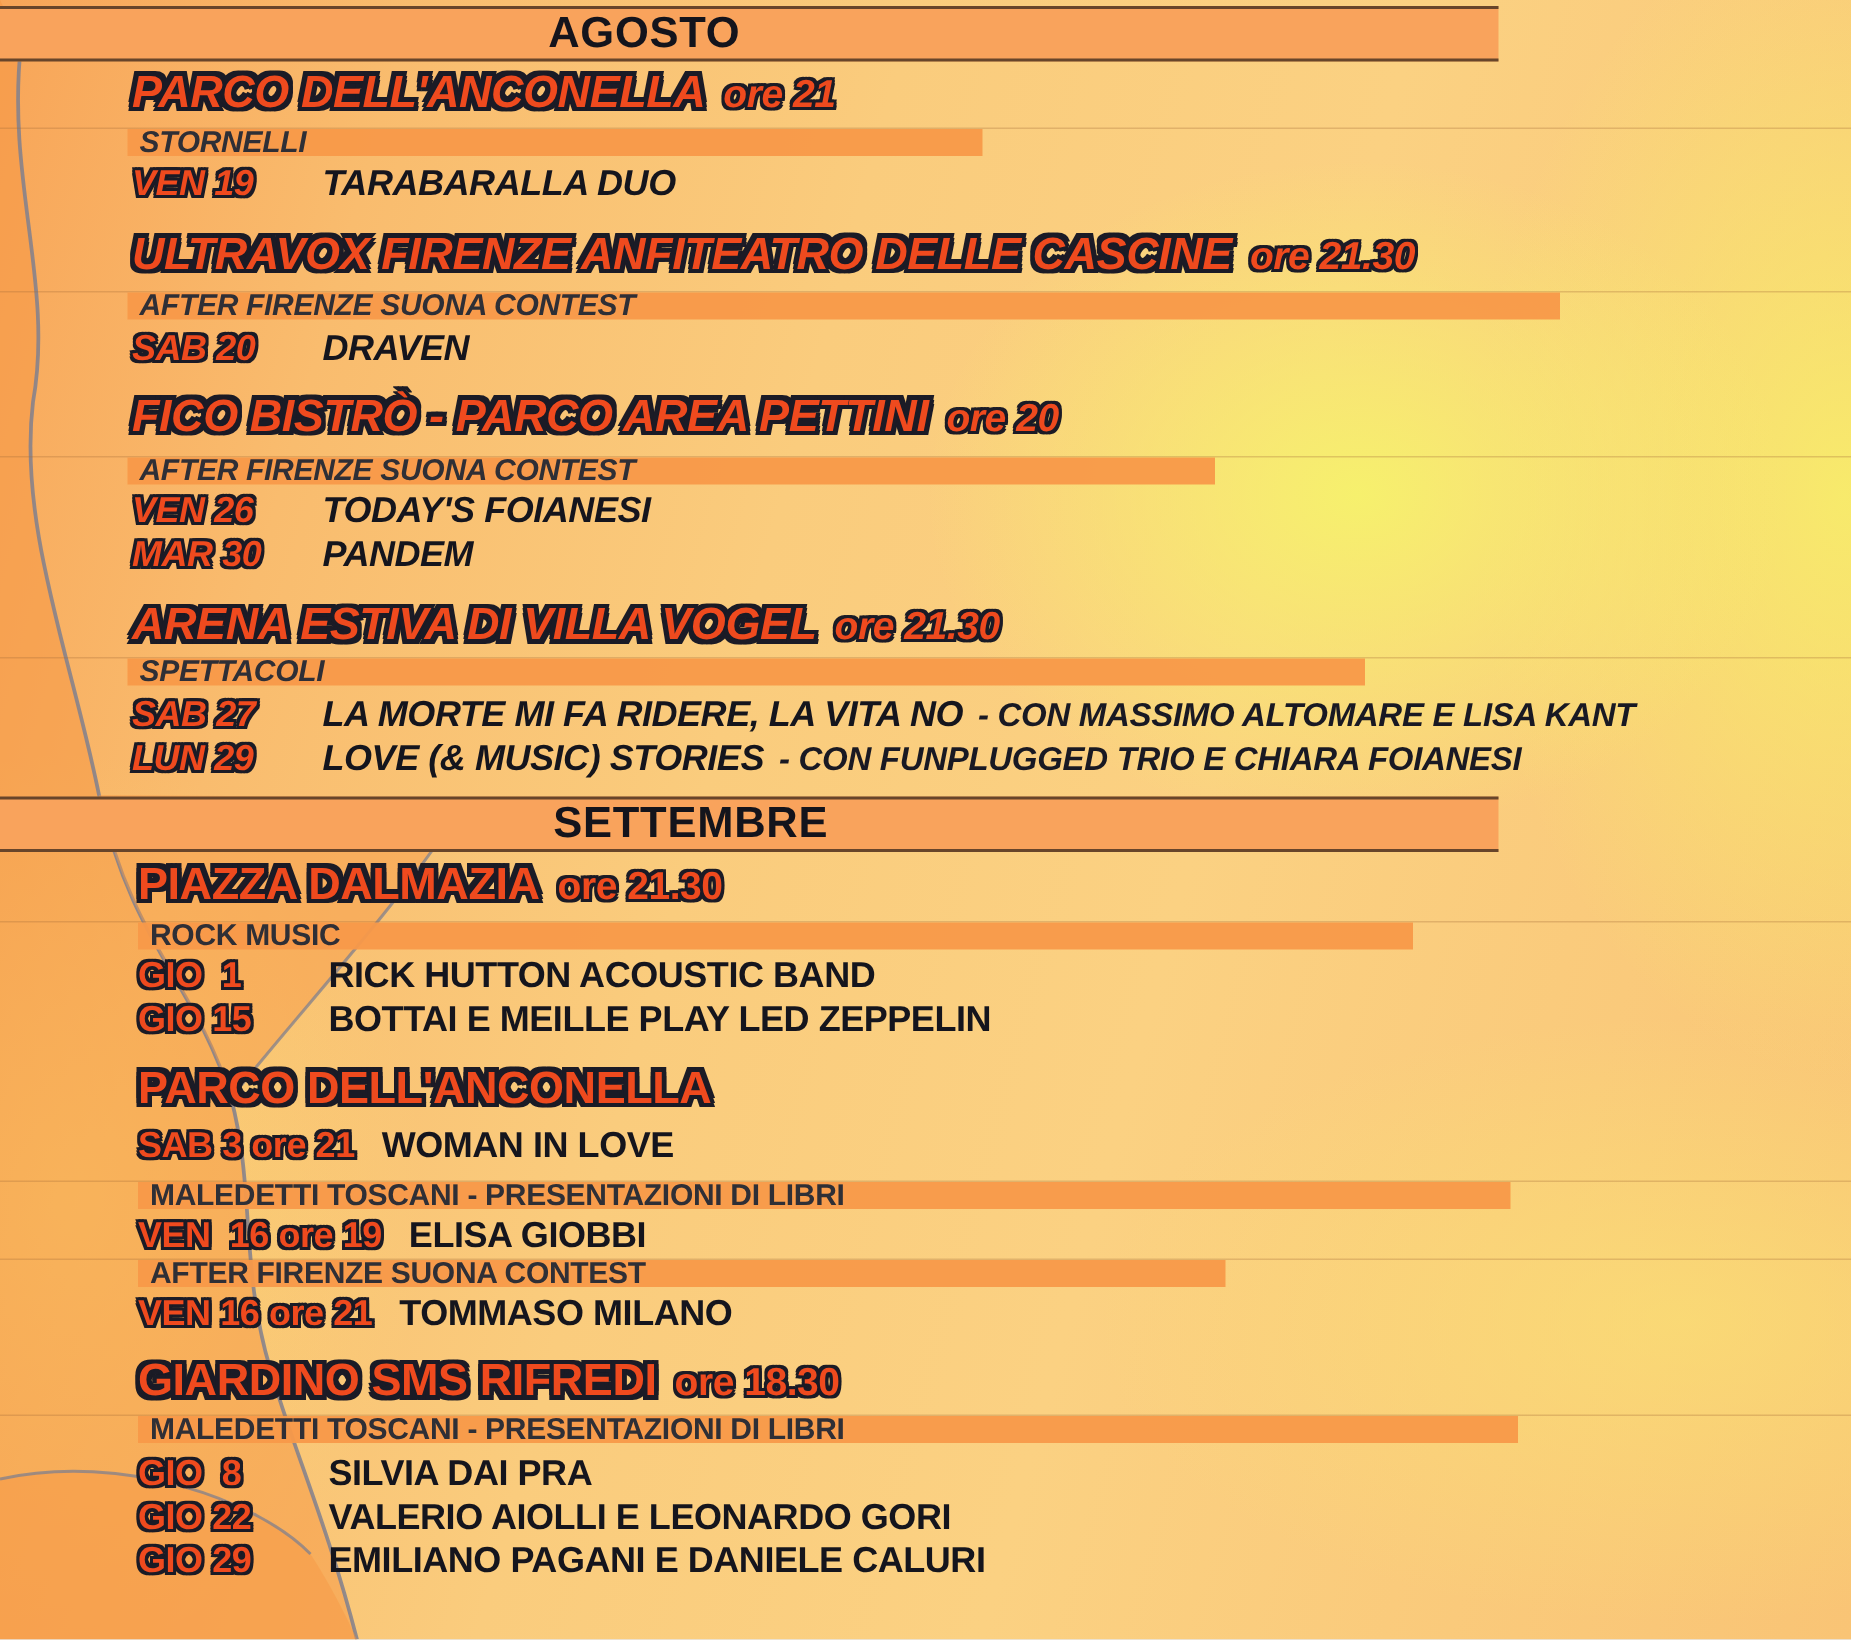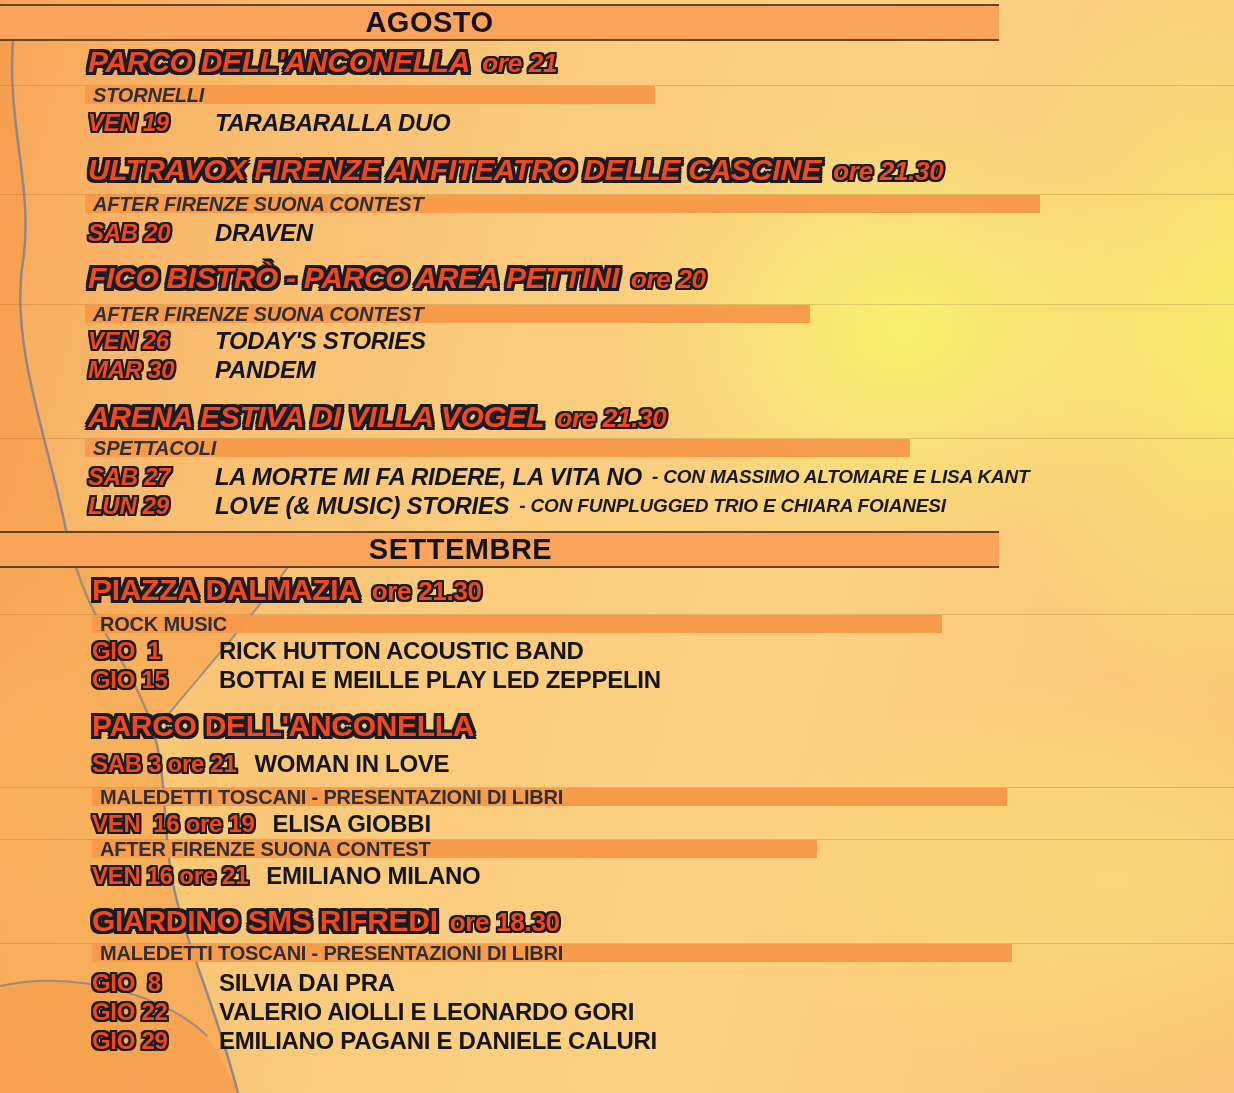--- a/index.html
+++ b/index.html
@@ -63,21 +63,21 @@
   .event-row{height:29px;display:flex;align-items:center;white-space:pre;}
   .edate{
     display:inline-block;min-width:127px;
     font-size:24px;font-weight:900;color:#EF4A1E;letter-spacing:-0.3px;
     text-shadow:-2px -2px 0 #1B1B26,0 -2px 0 #1B1B26,2px -2px 0 #1B1B26,
                 -2px 0 0 #1B1B26,2px 0 0 #1B1B26,
                 -2px 2px 0 #1B1B26,0 2px 0 #1B1B26,2px 2px 0 #1B1B26;
   }
   .edate.wide{min-width:0;margin-right:18px;}
   .ename{font-size:24px;font-weight:900;color:#15151D;letter-spacing:-0.3px;}
-  .esuffix{font-size:19px;font-weight:900;color:#191923;margin-left:10px;letter-spacing:-0.2px;text-align:center;}
+  .esuffix{font-size:22px;font-weight:900;color:#191923;margin-left:10px;letter-spacing:-0.2px;text-align:center;}
 
   .mt8{margin-top:8px}.mt16{margin-top:16px}.mt14{margin-top:14px}.mt15{margin-top:15px}
   .mt2{margin-top:2px}.mt3{margin-top:3px}.mt4{margin-top:4px}.mt5{margin-top:5px}
   .mt0{margin-top:0}.mt6{margin-top:6px}.mt9{margin-top:9px}.mt1{margin-top:1px}
   .ml-aug{padding-right:140px;}
   .ml-sep{padding-right:78px;}
 </style>
 </head>
 <body>
 
@@ -118,21 +118,21 @@
       <span class="edate">SAB 20</span><span class="ename">DRAVEN</span>
     </div>
 
     <div class="vtitle mt14"><span class="vt">FICO BISTRÒ - PARCO AREA PETTINI</span><span class="vtime">ore 20</span></div>
     <div class="bar-row mt5">
       <div class="sub-bar" style="width:725px">
           <span>AFTER FIRENZE SUONA CONTEST</span>
         </div>
     </div>
     <div class="event-row mt3">
-      <span class="edate">VEN 26</span><span class="ename">TODAY'S STORIES</span>
+      <span class="edate">VEN 26</span><span class="ename">TODAY'S FOIANESI</span>
     </div>
     <div class="event-row mt0">
       <span class="edate">MAR 30</span><span class="ename">PANDEM</span>
     </div>
 
     <div class="vtitle mt16"><span class="vt">ARENA ESTIVA DI VILLA VOGEL</span><span class="vtime">ore 21.30</span></div>
     <div class="bar-row mt0">
       <div class="sub-bar" style="width:825px">
           <span>SPETTACOLI</span>
         </div>
@@ -176,21 +176,21 @@
     </div>
     <div class="event-row mt3">
       <span class="edate wide">VEN  16 ore 19</span><span class="ename">ELISA GIOBBI</span>
     </div>
     <div class="bar-row mt1">
       <div class="sub-bar" style="width:725px">
           <span>AFTER FIRENZE SUONA CONTEST</span>
         </div>
     </div>
     <div class="event-row mt3">
-      <span class="edate wide">VEN 16 ore 21</span><span class="ename">EMILIANO MILANO</span>
+      <span class="edate wide">VEN 16 ore 21</span><span class="ename">TOMMASO MILANO</span>
     </div>
 
     <div class="vtitle mt14"><span class="vt">GIARDINO SMS RIFREDI</span><span class="vtime">ore 18.30</span></div>
     <div class="bar-row mt1">
       <div class="sub-bar" style="width:920px">
           <span>MALEDETTI TOSCANI - PRESENTAZIONI DI LIBRI</span>
         </div>
     </div>
     <div class="event-row mt6">
       <span class="edate">GIO  8</span><span class="ename">SILVIA DAI PRA</span>

